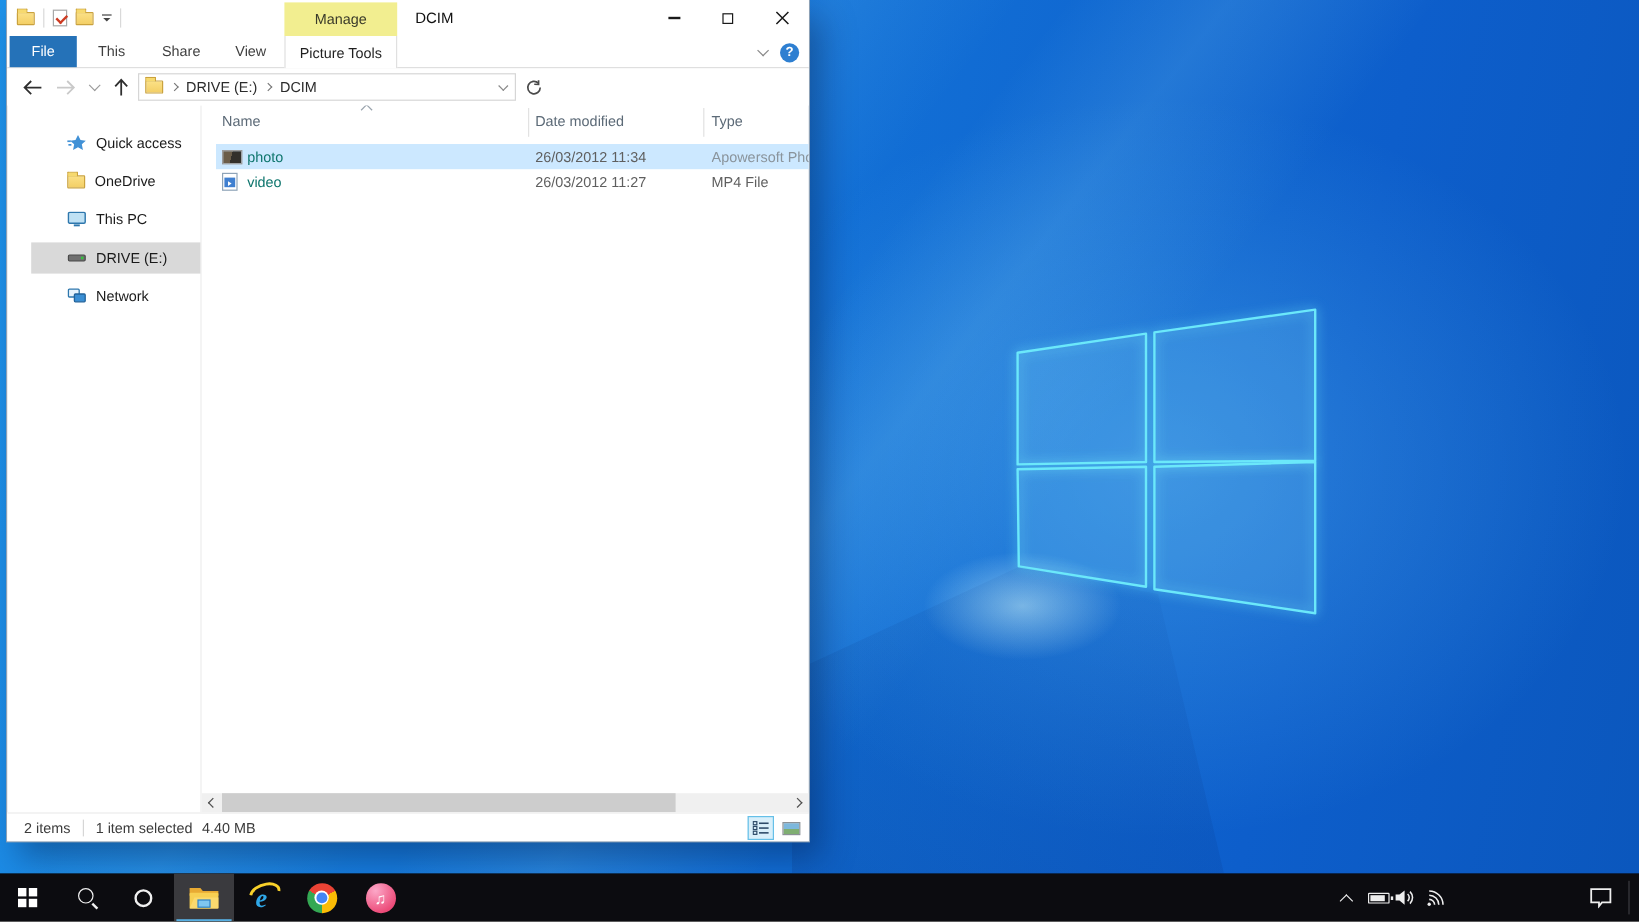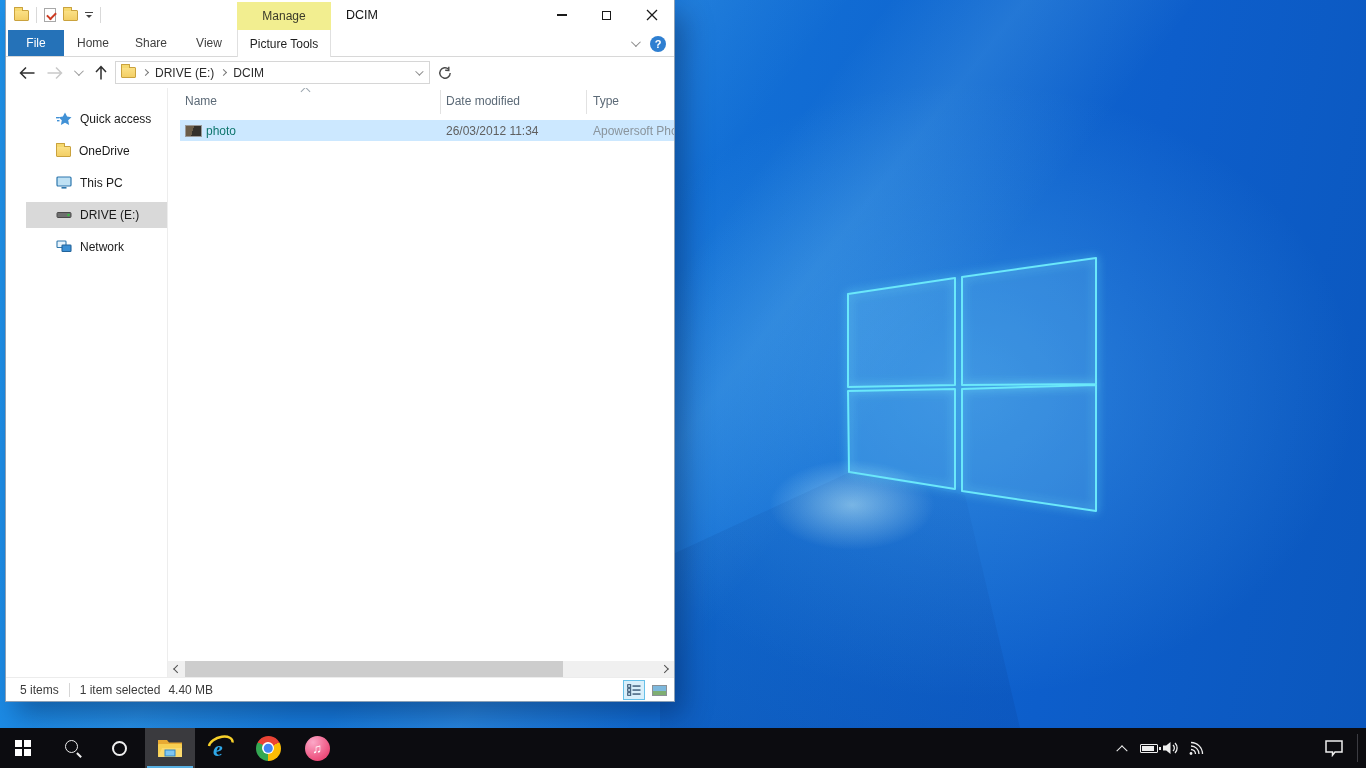--- a/index.html
+++ b/index.html
@@ -231,21 +231,21 @@
         <div class="win-btn">
           <svg width="12" height="12" viewBox="0 0 12 12">
             <path d="M1 1 L11 11 M11 1 L1 11" stroke="#1a1a1a" stroke-width="1.3"></path>
           </svg>
         </div>
       </div>
     </div>
 
     <div class="tabrow">
       <div class="tab tab-file">File</div>
-      <div class="tab tab-std">Home</div>
+      <div class="tab tab-std">This</div>
       <div class="tab tab-std">Share</div>
       <div class="tab tab-std">View</div>
       <div class="tab-ctx">Picture Tools</div>
       <div class="ribbon-right">
         <span class="chev down"></span>
         <span class="help-btn">?</span>
       </div>
     </div>
 
     <div class="navrow">
@@ -334,35 +334,42 @@
           <span class="col-head ch-type">Type</span>
         </div>
 
         <div class="file-row selected" style="margin-top:4px;">
           <span class="row-bg"></span>
           <span class="cell-icon icon-photo"></span>
           <span class="cell-name">photo</span>
           <span class="cell-date">26/03/2012 11:34</span>
           <span class="cell-type">Apowersoft Pho</span>
         </div>
+        <div class="file-row">
+          <span class="row-bg"></span>
+          <span class="cell-icon icon-video"></span>
+          <span class="cell-name">video</span>
+          <span class="cell-date">26/03/2012 11:27</span>
+          <span class="cell-type">MP4 File</span>
+        </div>
 
         <div class="hscroll">
           <span class="hs-arrow hs-left">
               <span class="hs-chev l"></span>
             </span>
           <span class="hs-thumb"></span>
           <span class="hs-arrow hs-right">
               <span class="hs-chev r"></span>
             </span>
         </div>
       </div>
     </div>
 
     <div class="statusbar">
-      <span>5 items</span>
+      <span>2 items</span>
       <span class="sb-sep"></span>
       <span>1 item selected</span>
       <span class="sb-size">4.40 MB</span>
       <div class="view-btns">
         <span class="vbtn active">
           <svg width="14" height="12" viewBox="0 0 14 12">
             <rect x="0.7" y="0.7" width="3" height="2.6" fill="none" stroke="#2c4a68"></rect>
             <rect x="0.7" y="4.7" width="3" height="2.6" fill="none" stroke="#2c4a68"></rect>
             <rect x="0.7" y="8.7" width="3" height="2.6" fill="none" stroke="#2c4a68"></rect>
             <rect x="5.5" y="1.4" width="8" height="1.3" fill="#2c4a68"></rect>

